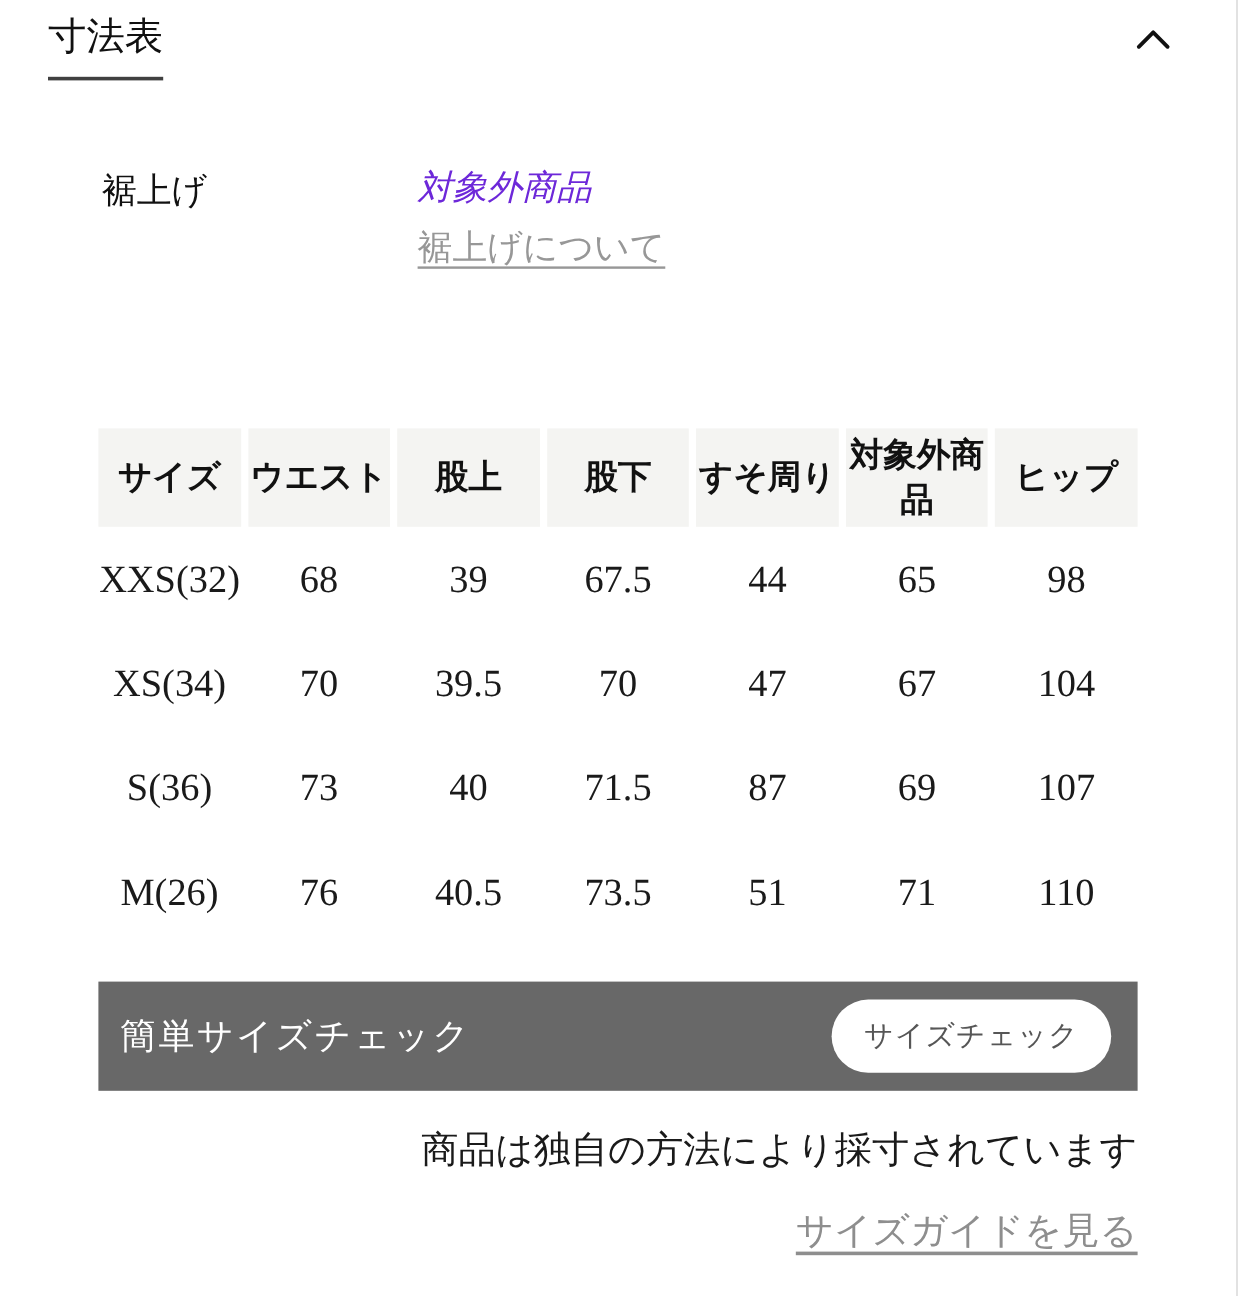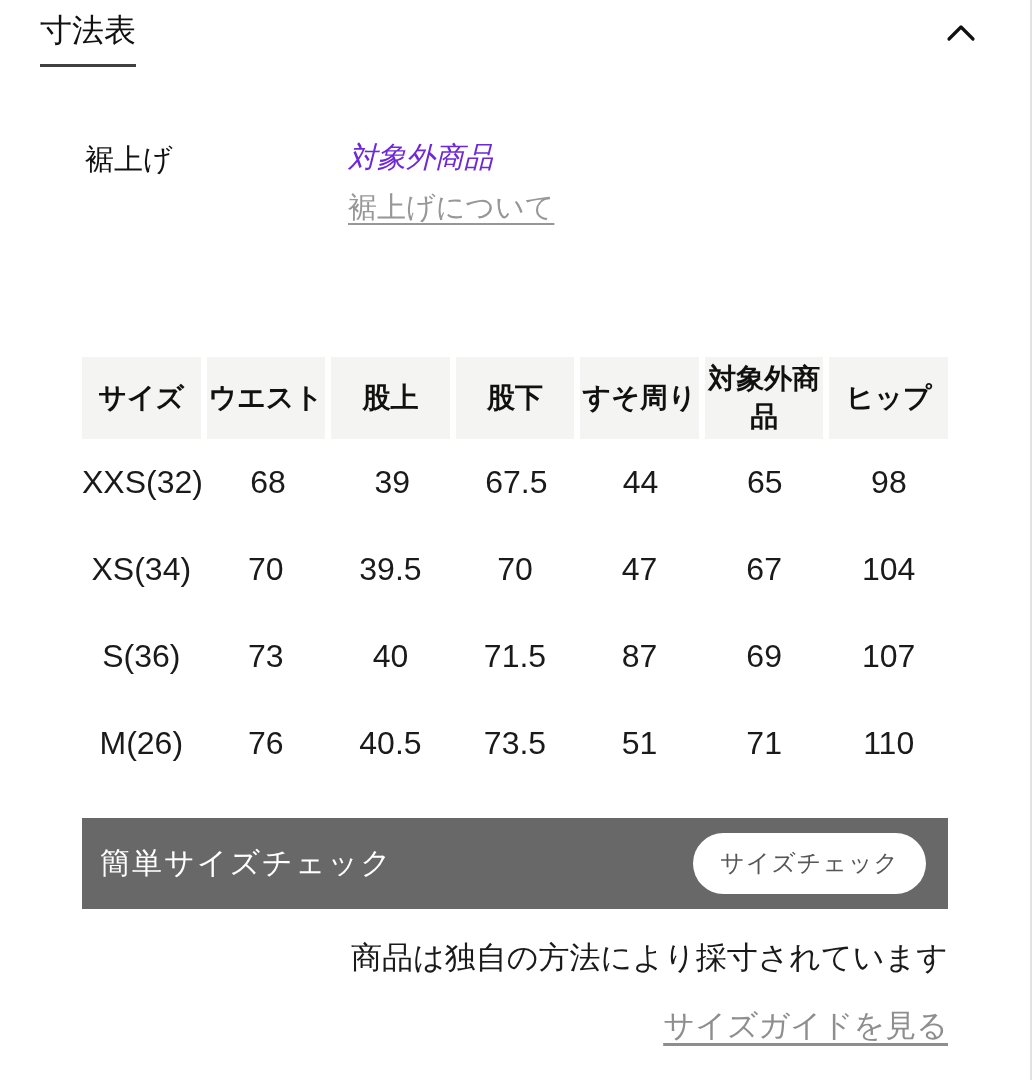--- a/index.html
+++ b/index.html
@@ -58,21 +58,21 @@
   .hem-link {
     display: inline-block;
     margin-top: 21px;
     color: #979797;
     text-decoration: underline;
     text-underline-offset: 6px;
     cursor: pointer;
   }
 
   
-  .size-table { margin: 135px 82px 0 82px; }
+  .size-table { margin: 135px 82px 0 82px; font-family: Liberation Serif, serif; }
   .t-row {
     display: grid;
     grid-template-columns: repeat(7, 1fr);
     column-gap: 6px;
   }
   .t-row .cell {
     display: flex;
     align-items: center;
     justify-content: center;
     text-align: center;

